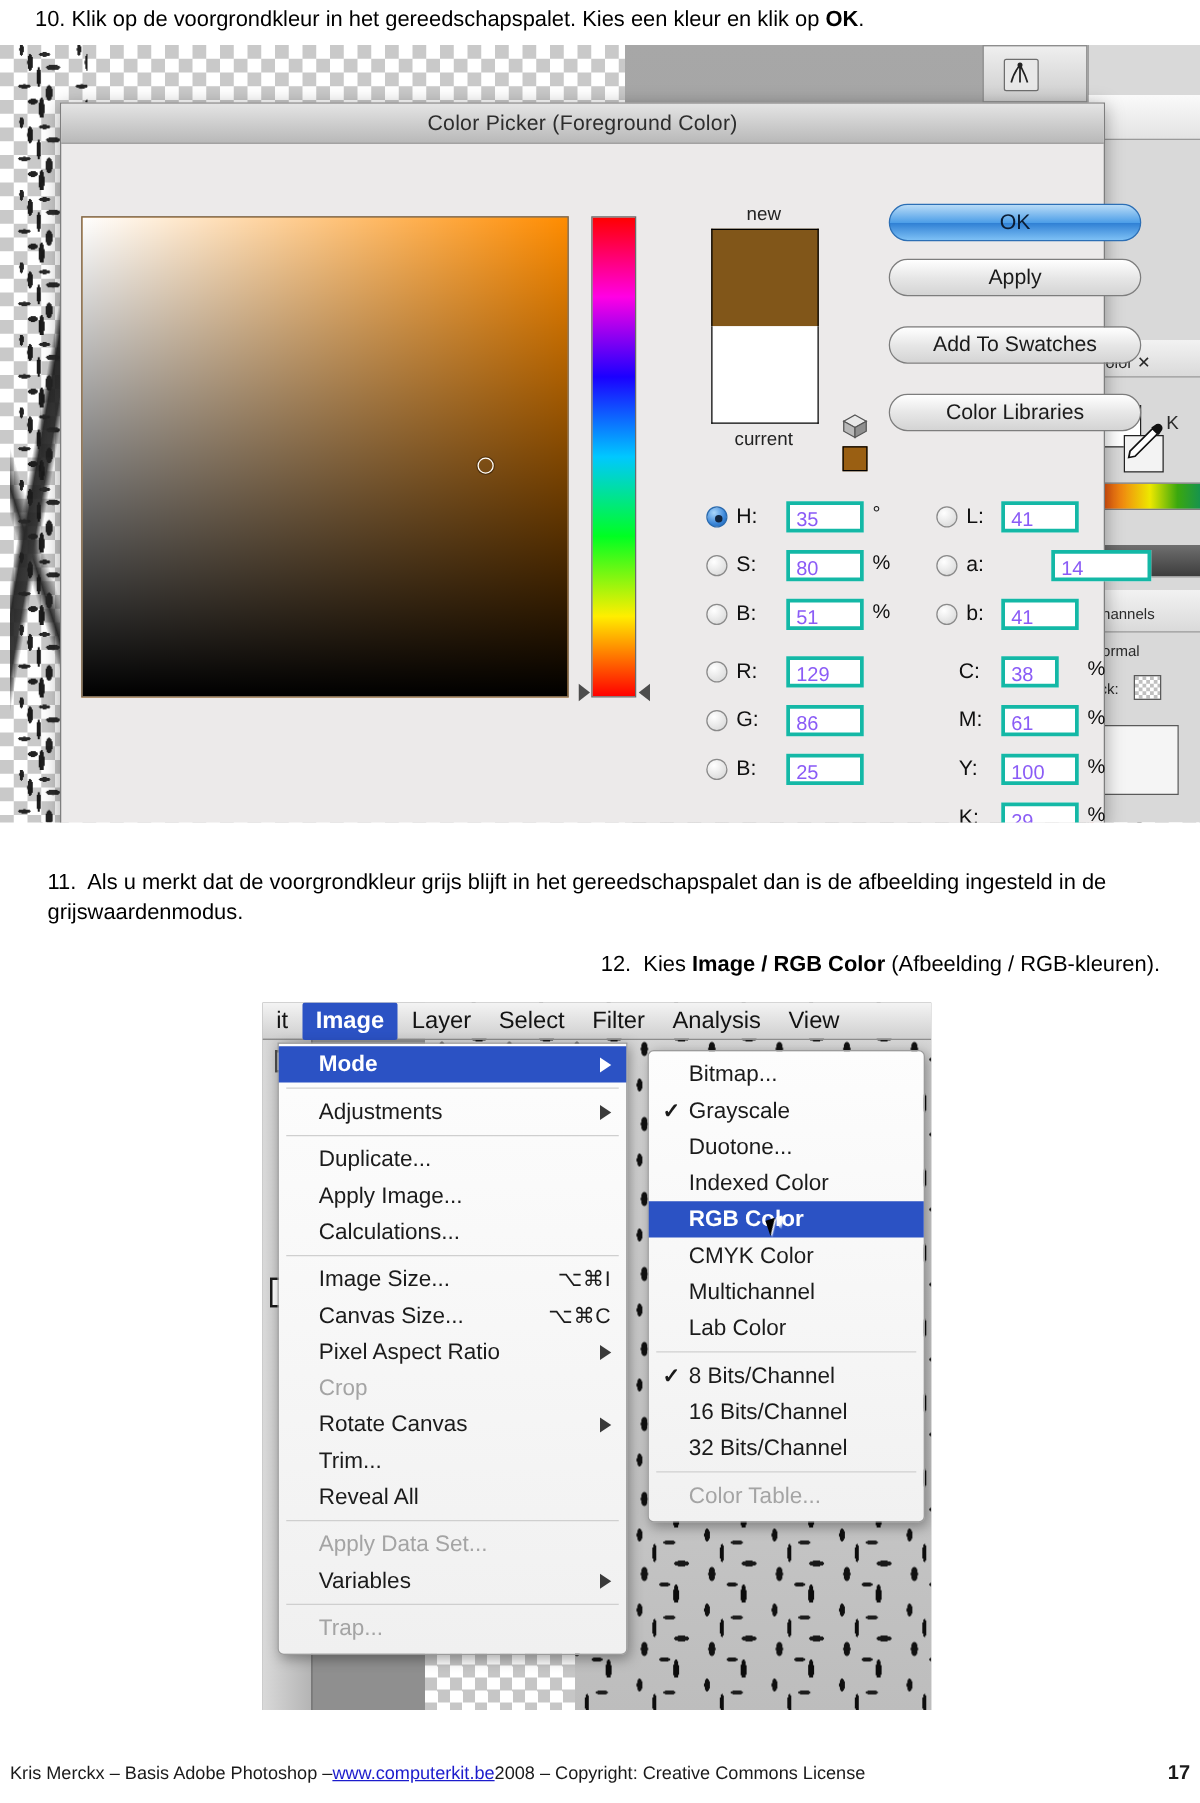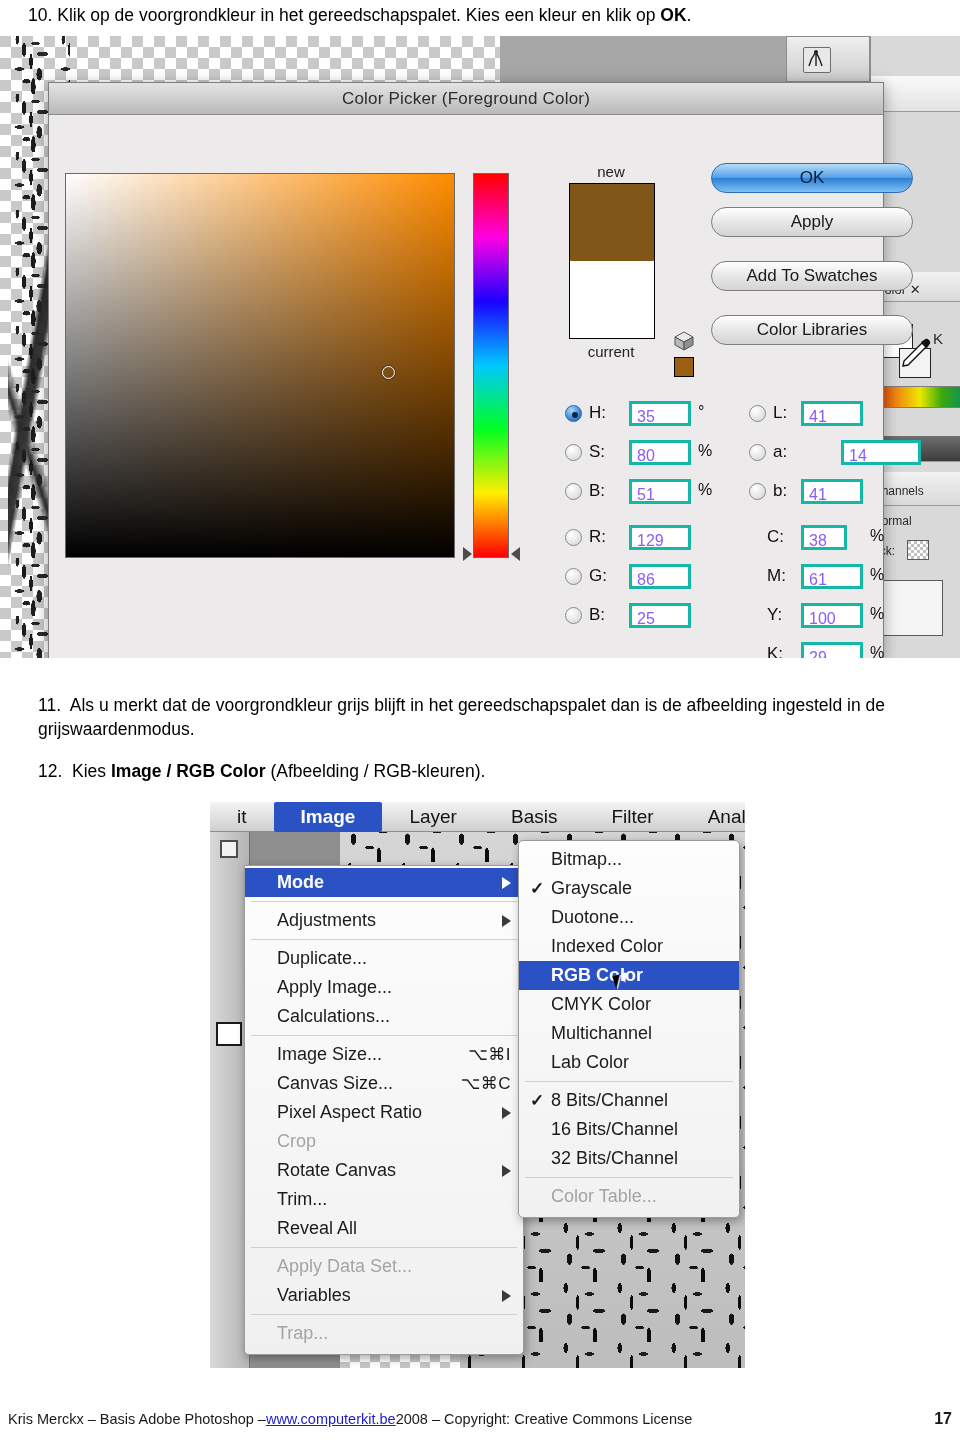--- a/index.html
+++ b/index.html
@@ -16,21 +16,21 @@
   .instr {
     position:absolute;
     font-size:17.5px;
     color:#000;
     line-height:1.35;
   }
   .instr b { font-weight:bold; }
 
   #step10 { left:28px; top:4px; width:920px; }
   #step11 { left:38px; top:694px; width:890px; }
-  #step12 { left:38px; top:760px; width:890px; }
+  #step12 { left:38px; top:760px; width:890px;text-align:right; }
 
   
   #shot1 {
     position:absolute; left:0px; top:36px; width:960px; height:622px;
     overflow:hidden;
     background:
       repeating-conic-gradient(#ffffff 0% 25%, #c9c9c9 0% 50%) 0 0 / 22px 22px;
   }
   
   .tree {
@@ -263,32 +263,31 @@
   #toolfg { position:absolute; left:6px; top:190px; width:26px; height:24px; background:#fff; border:2px solid #1a1a1a; }
 
   
   #menubar {
     position:absolute; left:0; top:0; width:535px; height:30px;
     background:linear-gradient(180deg,#f4f4f4,#cfcfcf);
     border-bottom:1px solid #8d8d8d;
     display:flex; align-items:center;
     font-size:19px; color:#131313;
   }
-  .mbitem { padding:2px 27px; line-height:26px; }
+  .mbitem { padding:2px 11px; line-height:26px; }
   .mbitem.active { background:#2b52c4; color:#fff; font-weight:bold; border-radius:2px; }
 
   
   #imgmenu {
-    position:absolute; left:34px; top:32px; width:280px;
+    position:absolute; left:12px; top:32px; width:280px;
     background:linear-gradient(180deg,#fdfdfd,#f0f0f0);
     border:1px solid #9b9b9b;
     border-radius:0 0 5px 5px;
     box-shadow:2px 3px 10px rgba(0,0,0,.35);
     padding:2px 0 6px;
-    margin-top:31px;
   }
   .mi {
     position:relative;
     font-size:18px; color:#1b1b1b;
     padding:3px 12px 3px 32px;
     line-height:23px;
     white-space:nowrap;
     display:flex; align-items:center;
   }
   .mi.hl { background:#2b52c4; color:#fff; font-weight:bold; }
@@ -516,21 +515,21 @@
 
   <div id="toolstrip">
     <div id="toolsq"></div>
     <div id="toolfg"></div>
   </div>
 
   <div id="menubar">
       <div class="mbitem">it</div>
       <div class="mbitem active">Image</div>
       <div class="mbitem">Layer</div>
-      <div class="mbitem">Basis</div>
+      <div class="mbitem">Select</div>
       <div class="mbitem">Filter</div>
       <div class="mbitem">Analysis</div>
       <div class="mbitem">View</div>
     </div>
   <div id="imgmenu">
       <div class="mi hl">
         <span>Mode</span>
         <span class="arrow"></span>
       </div>
       <div class="msep"></div>

